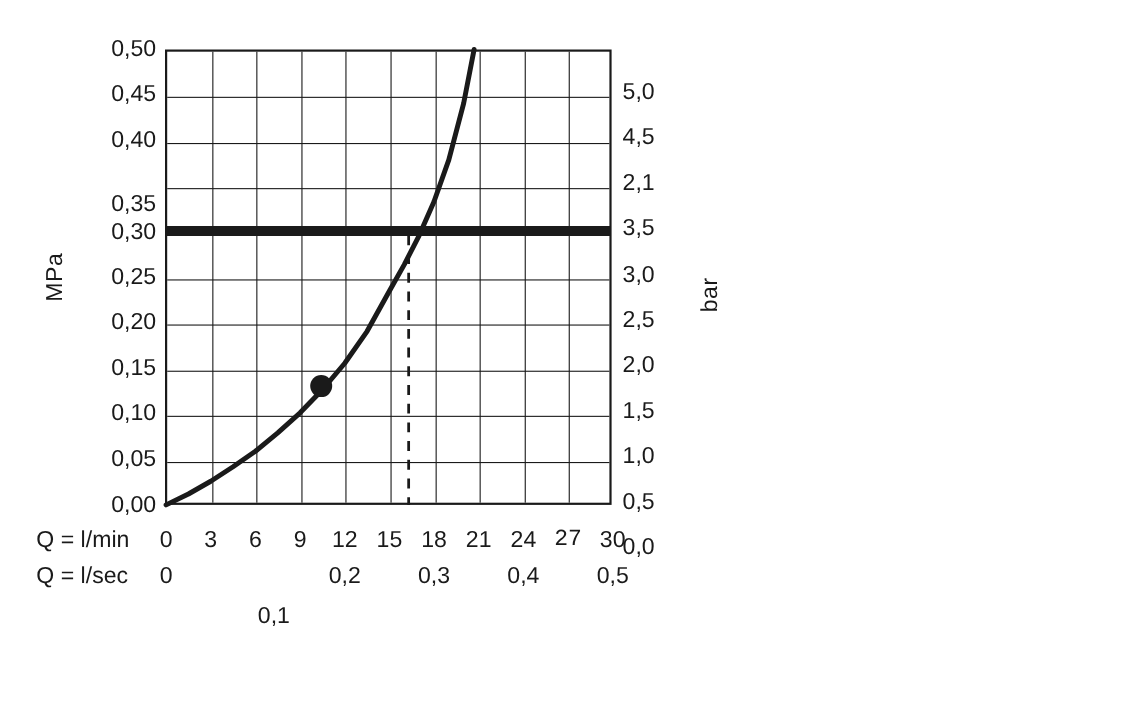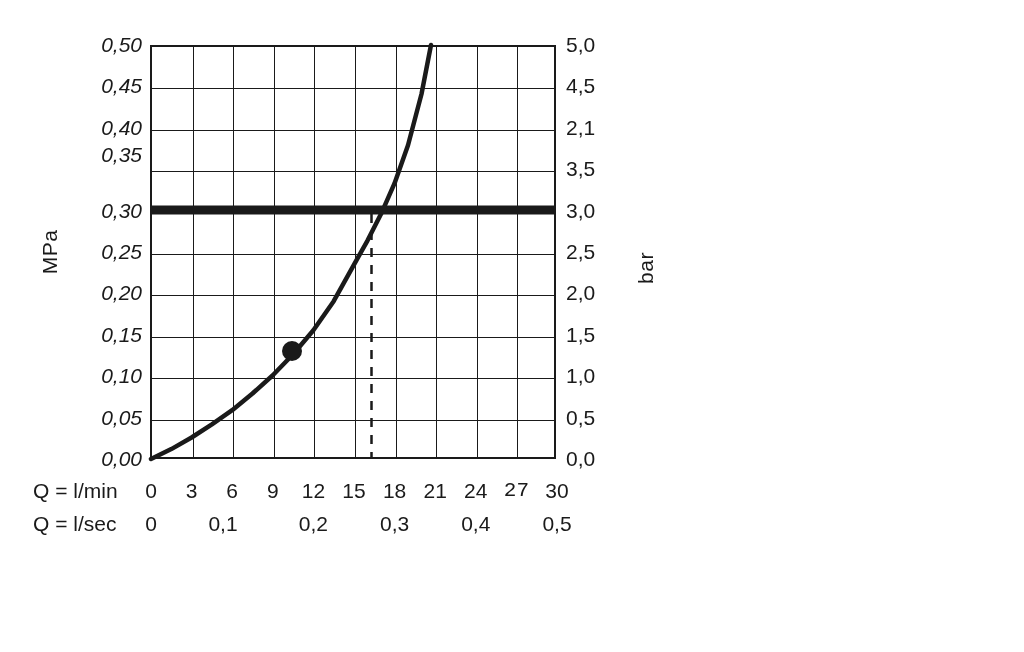--- a/index.html
+++ b/index.html
@@ -59,30 +59,30 @@
     font-size: 21px;
     white-space: nowrap;
     text-align: right;
   }
   #ylabels-left {
     position: absolute;
     left: 60px;
     top: 45px;
     width: 82px;
     height: 414px;
-    font-style: italic;
   }
 
   
   .ylabel-right {
     position: absolute;
     left: 0;
     transform: translateY(-50%);
     font-size: 21px;
     white-space: nowrap;
+    margin-top: 39px;
   }
   #ylabels-right {
     position: absolute;
     left: 566px;
     top: 45px;
     width: 70px;
     height: 414px;
   }
 
   
@@ -150,21 +150,21 @@
 </style>
 </head>
 <body>
 
 <div id="chart-area">
 
   <div id="ylabels-left">
     <div class="ylabel-left" style="top:0px;">0,50</div>
     <div class="ylabel-left" style="top:41.4px;">0,45</div>
     <div class="ylabel-left" style="top:82.8px;">0,40</div>
-    <div class="ylabel-left" style="top:110px;">0,35</div>
+    <div class="ylabel-left" style="top:141px;">0,35</div>
     <div class="ylabel-left" style="top:165.6px;">0,30</div>
     <div class="ylabel-left" style="top:207px;">0,25</div>
     <div class="ylabel-left" style="top:248.4px;">0,20</div>
     <div class="ylabel-left" style="top:289.8px;">0,15</div>
     <div class="ylabel-left" style="top:331.2px;">0,10</div>
     <div class="ylabel-left" style="top:372.6px;">0,05</div>
     <div class="ylabel-left" style="top:414px;">0,00</div>
   </div>
 
   <div id="ylabels-right">
@@ -244,21 +244,21 @@
     <span class="xtick" style="left:394.6px;">18</span>
     <span class="xtick" style="left:435.2px;">21</span>
     <span class="xtick" style="left:475.8px;">24</span>
     <span class="xtick" style="left:516.4px;font-family:Liberation Mono, monospace;">27</span>
     <span class="xtick" style="left:557px;">30</span>
   </div>
 
   <div class="xrow" id="xrow2">
     <span class="xrow-label">Q = l/sec</span>
     <span class="xtick" style="left:151px;">0</span>
-    <span class="xtick" style="left:223px;">0,1</span>
+    <span class="xtick" style="left:249px;margin-top:36px;">0,1</span>
     <span class="xtick" style="left:313.4px;">0,2</span>
     <span class="xtick" style="left:394.6px;">0,3</span>
     <span class="xtick" style="left:475.8px;">0,4</span>
     <span class="xtick" style="left:557px;">0,5</span>
   </div>
 
 
 </div>
 
 </body></html>

